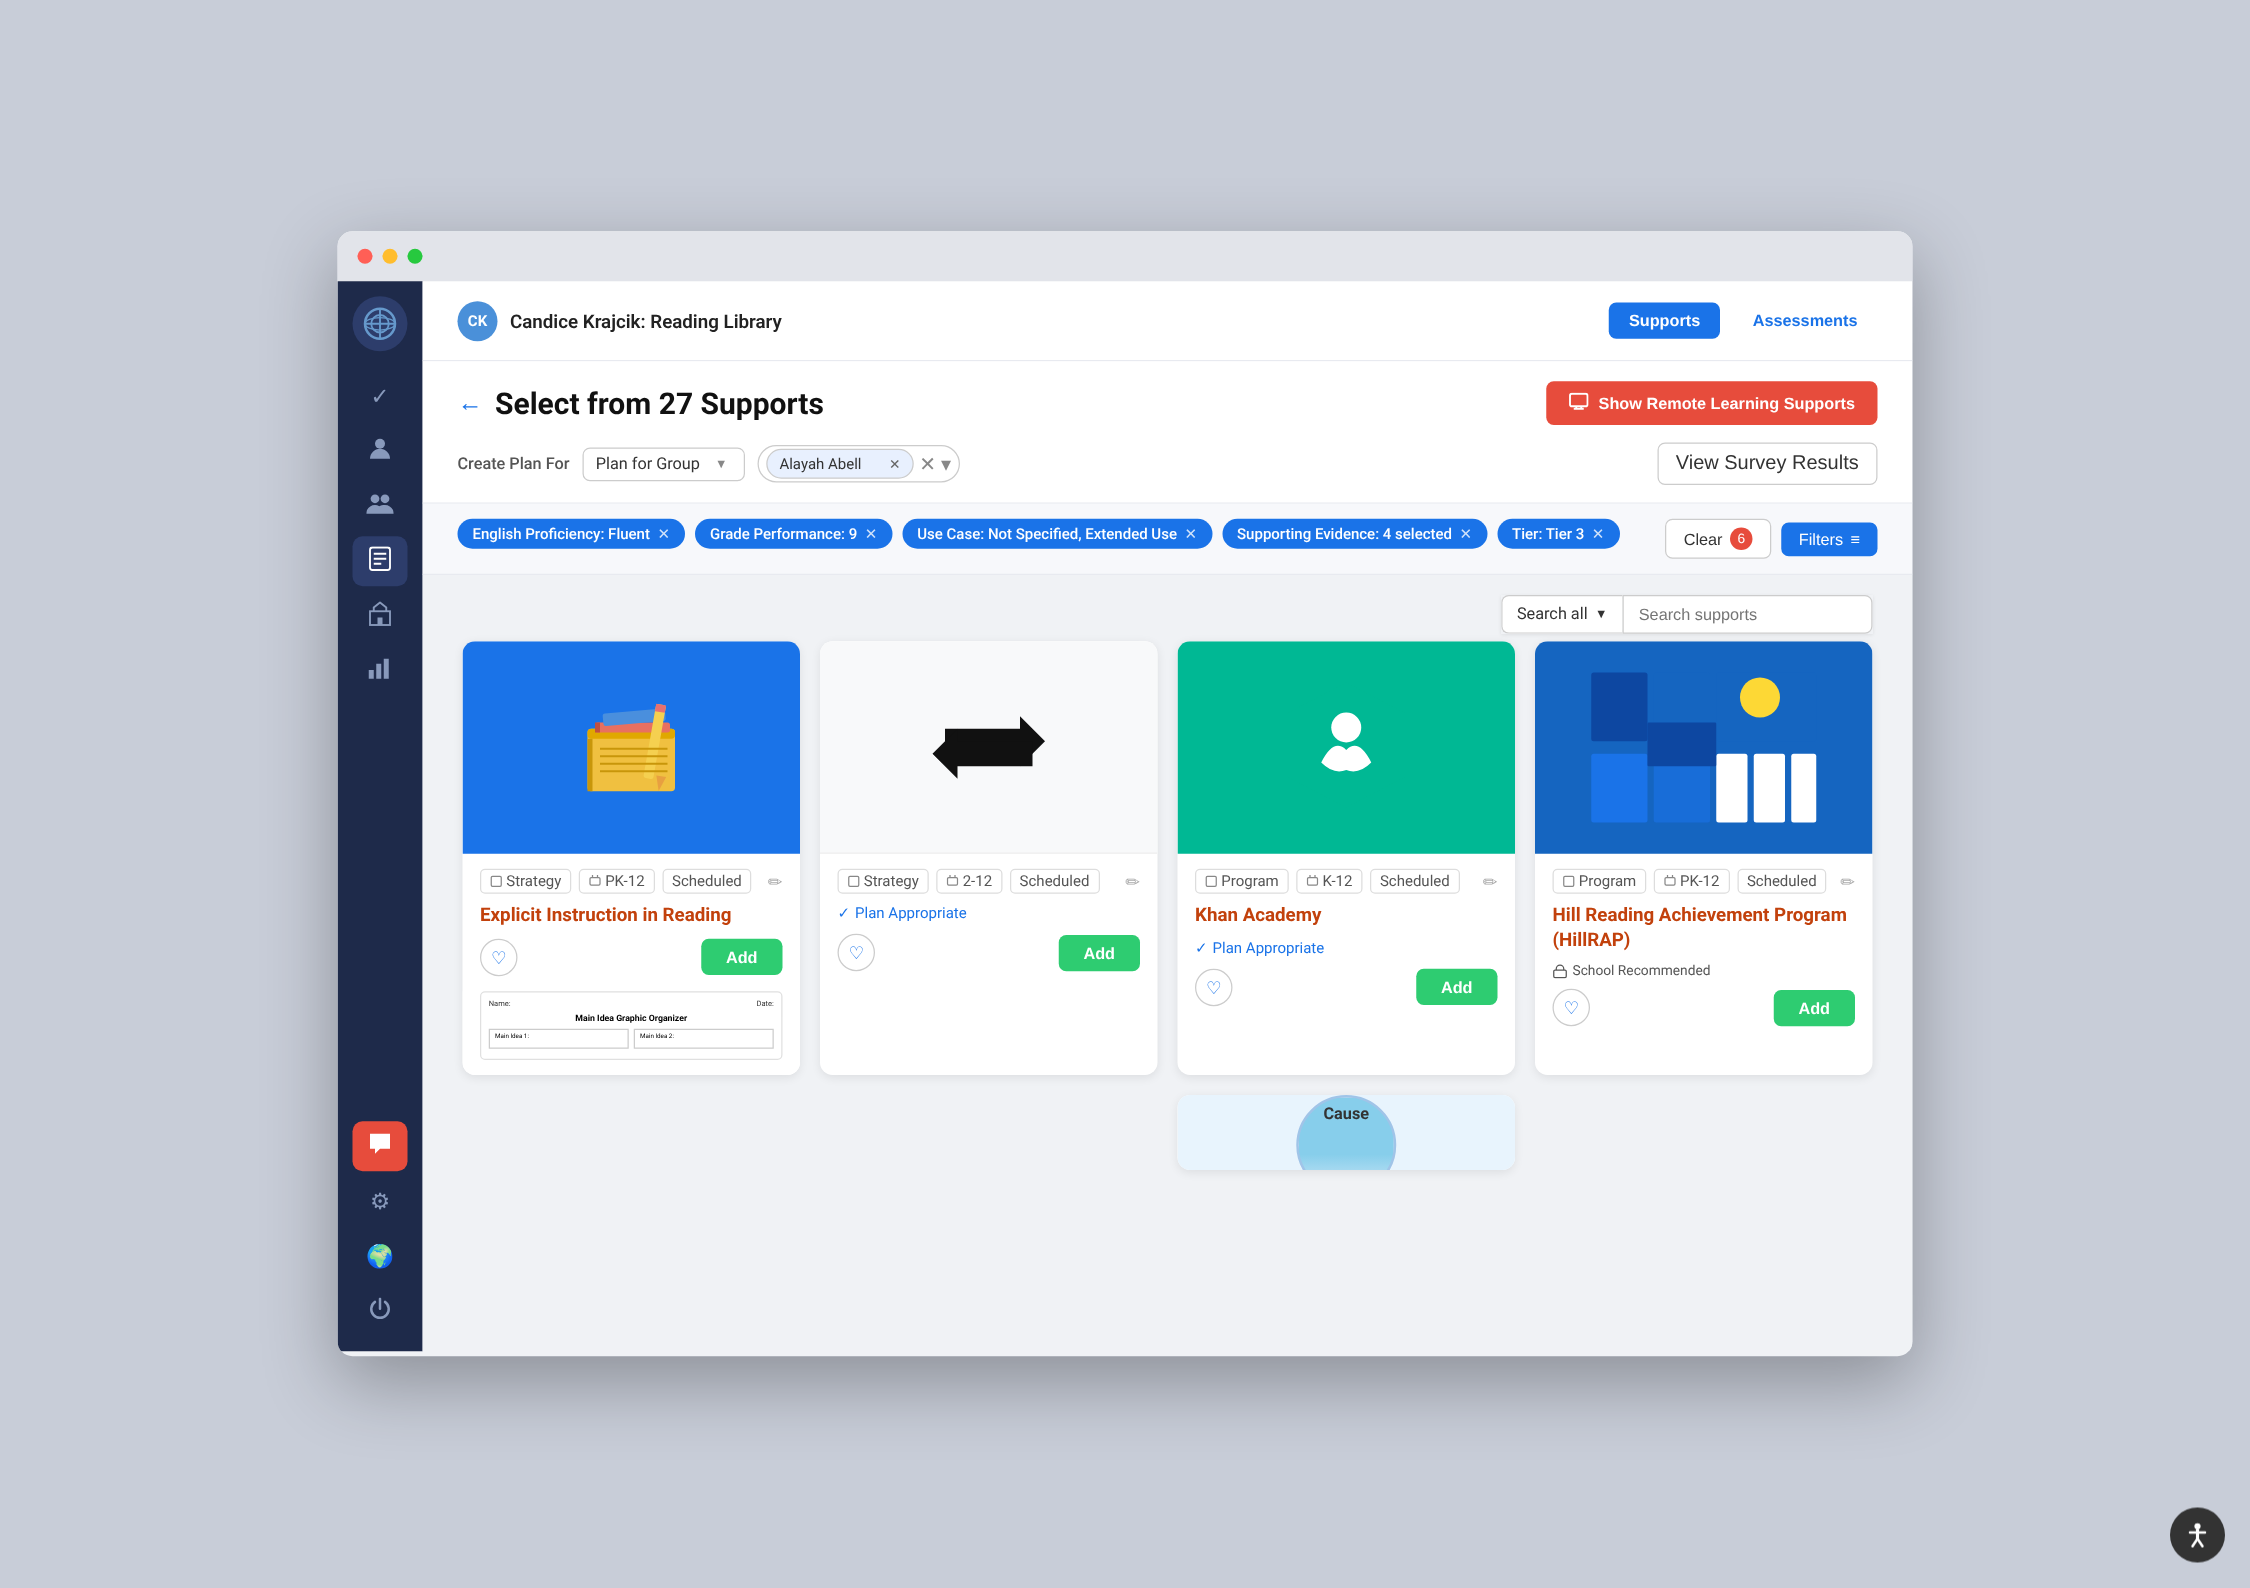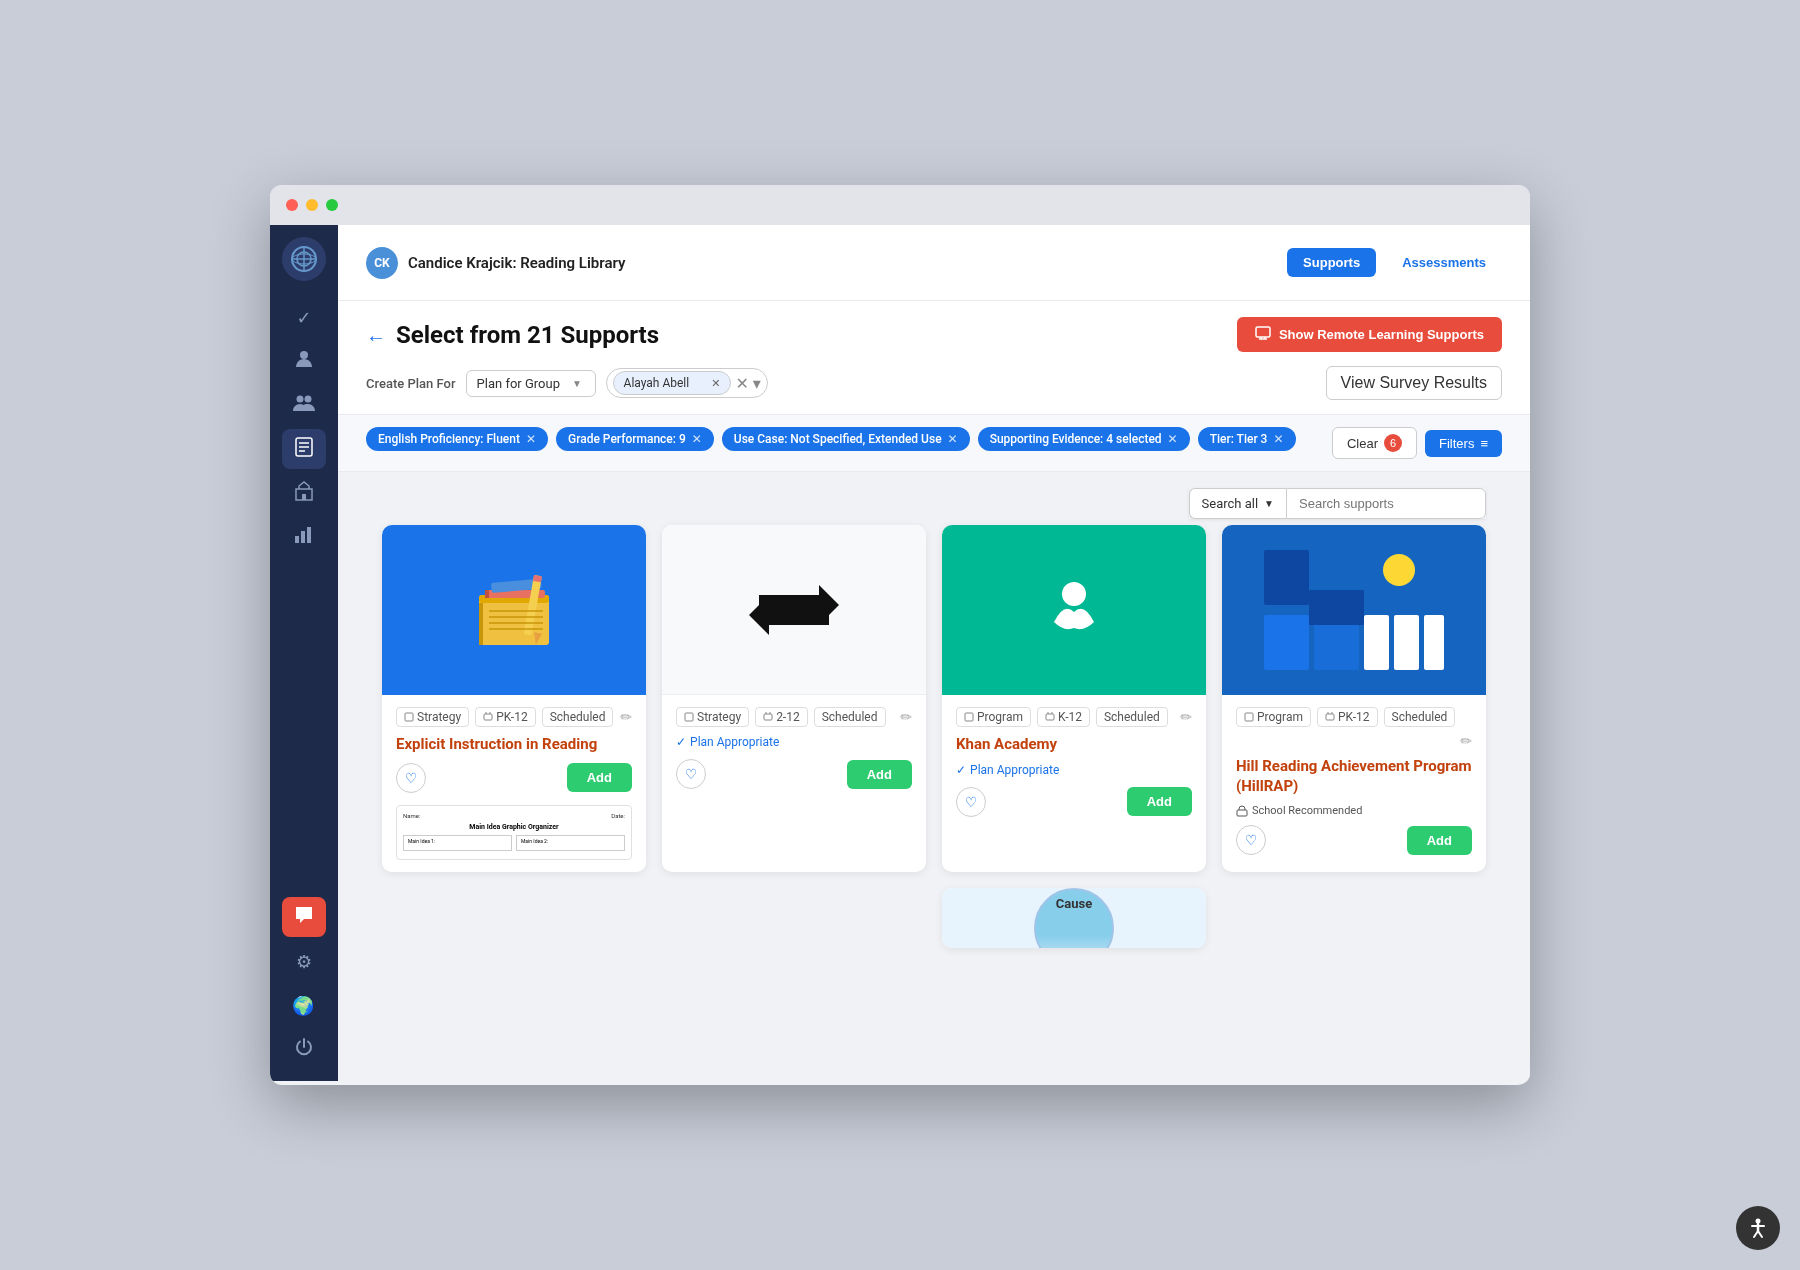--- a/index.html
+++ b/index.html
@@ -74,21 +74,21 @@
     .main-content {
       flex: 1;
       display: flex;
       flex-direction: column;
       overflow: hidden;
     }
     
     .header {
       background: #fff;
       padding: 0 28px;
-      height: 76px;
+      height: 64px;
       display: flex;
       align-items: center;
       justify-content: space-between;
       border-bottom: 1px solid #e8eaf0;
     }
     .header-left {
       display: flex;
       align-items: center;
       gap: 10px;
     }
@@ -304,21 +304,21 @@
       font-size: 13px;
       font-weight: 500;
       cursor: pointer;
       display: flex;
       align-items: flex-end;
       gap: 6px;
     }
     
     .content-area {
       flex: 1;
-      padding: 16px 44px;
+      padding: 16px 32px;
       overflow-y: auto;
       background: #f0f2f5;
     }
     .search-row {
       display: flex;
       justify-content: flex-end;
       align-items: center;
       gap: 8px;
       margin-bottom: 6px;
     }
@@ -612,21 +612,21 @@
         <div class="header-right">
           <button class="btn-supports">Supports</button>
           <button class="btn-assessments">Assessments</button>
         </div>
       </div>
 
       <div class="page-header">
         <div class="page-title-row">
           <div class="page-title">
             <span class="back-arrow">←</span>
-            <h1>Select from 21 Supports</h1>
+            <h1>Select from 27 Supports</h1>
           </div>
           <button class="btn-remote">
             <span>
               <svg width="16" height="14" viewBox="0 0 16 14" fill="#fff">
                   <rect x="1" y="1" width="14" height="10" rx="1.5" stroke="#fff" stroke-width="1.5" fill="none"></rect>
                   <line x1="6" y1="11" x2="6" y2="13" stroke="#fff" stroke-width="1.5"></line>
                   <line x1="10" y1="11" x2="10" y2="13" stroke="#fff" stroke-width="1.5"></line>
                   <line x1="4" y1="13" x2="12" y2="13" stroke="#fff" stroke-width="1.5"></line>
                 </svg>
             </span>

